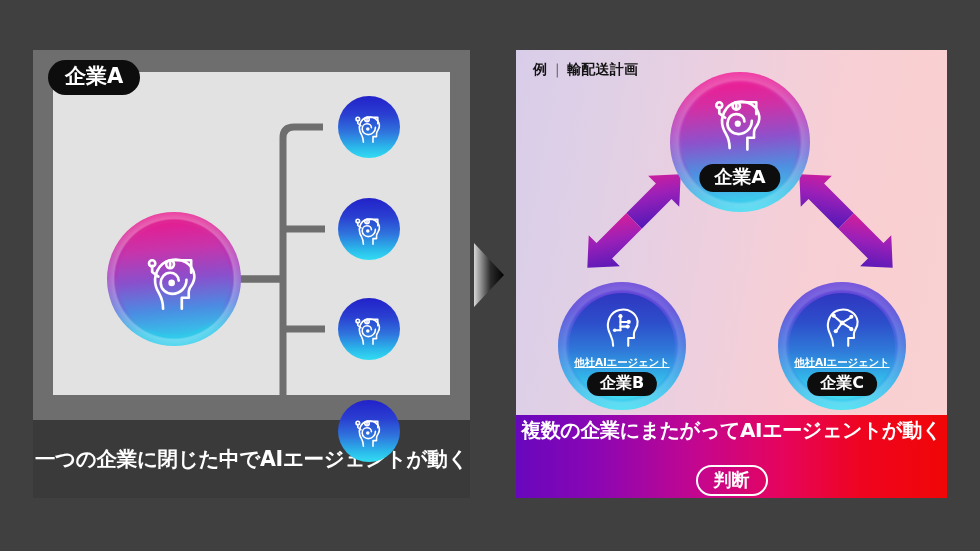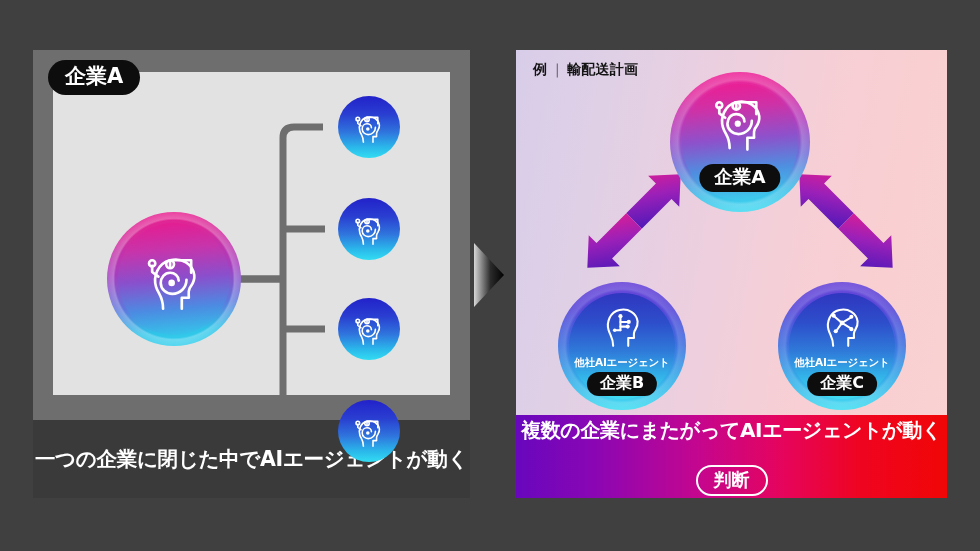--- a/index.html
+++ b/index.html
@@ -104,21 +104,21 @@
   .node-bc .core{
     position:absolute;left:11px;top:11px;right:11px;bottom:11px;border-radius:50%;
     background:linear-gradient(180deg,#2f36c0 0%,#2d4ecb 28%,#2f7ad9 55%,#33b6e9 80%,#42dcf2 100%);
   }
   .node-b{left:42px;top:232px;}
   .node-c{left:262px;top:232px;}
 
   .sub-label{
     position:absolute;left:0;right:0;text-align:center;
     color:#ffffff;font-size:10.5px;font-weight:bold;
-    letter-spacing:-0.2px;white-space:nowrap;
+    letter-spacing:-0.2px;white-space:nowrap;text-decoration:underline;
   }
   .pill-dark{
     position:absolute;left:50%;transform:translateX(-50%);
     background:#0d0d0d;color:#ffffff;border-radius:20px;
     padding:4px 15px 6px 15px;font-weight:bold;line-height:1;white-space:nowrap;
   }
   .pill-a{bottom:20px;font-size:18.5px;}
   .pill-bc{bottom:14px;font-size:16px;padding:3px 13px 5px 13px;text-align:right;}
 
   .arrows{position:absolute;left:0;top:0;width:431px;height:360px;z-index:3;}

